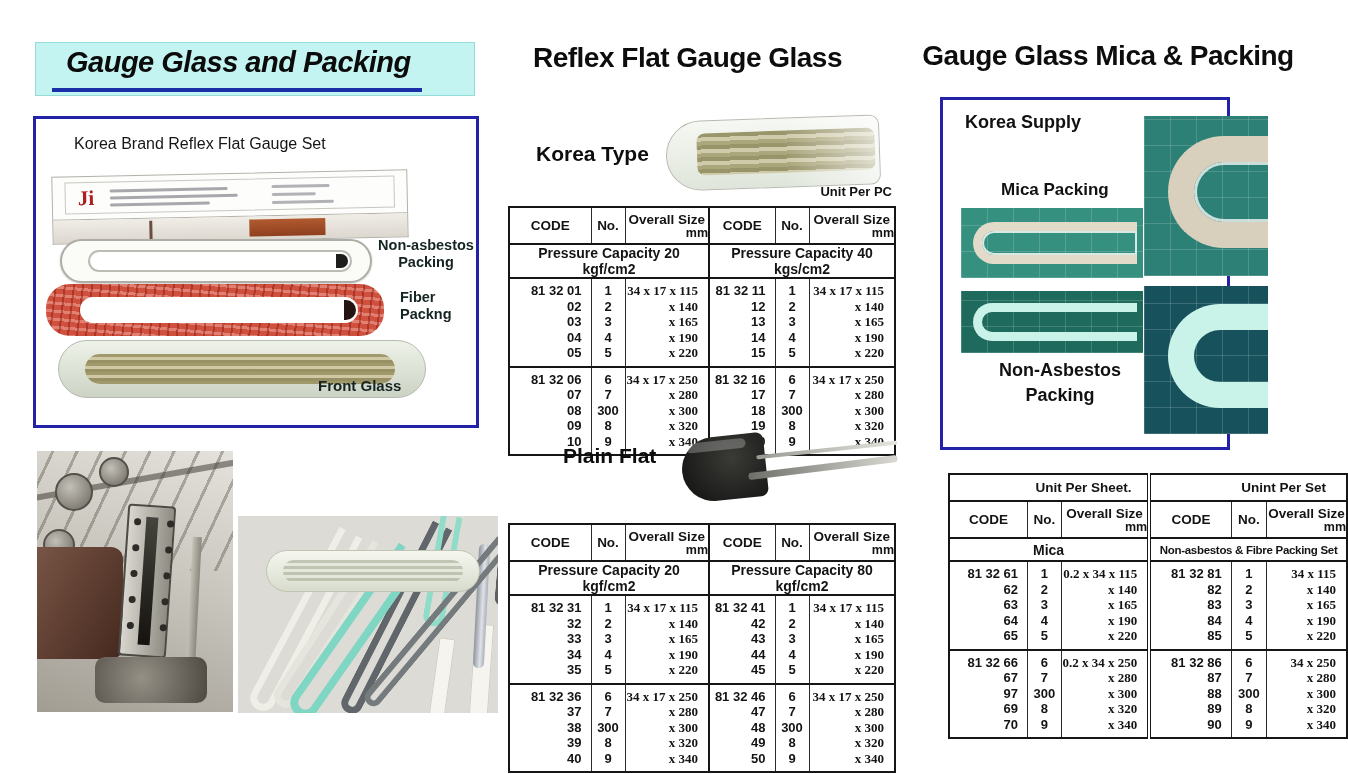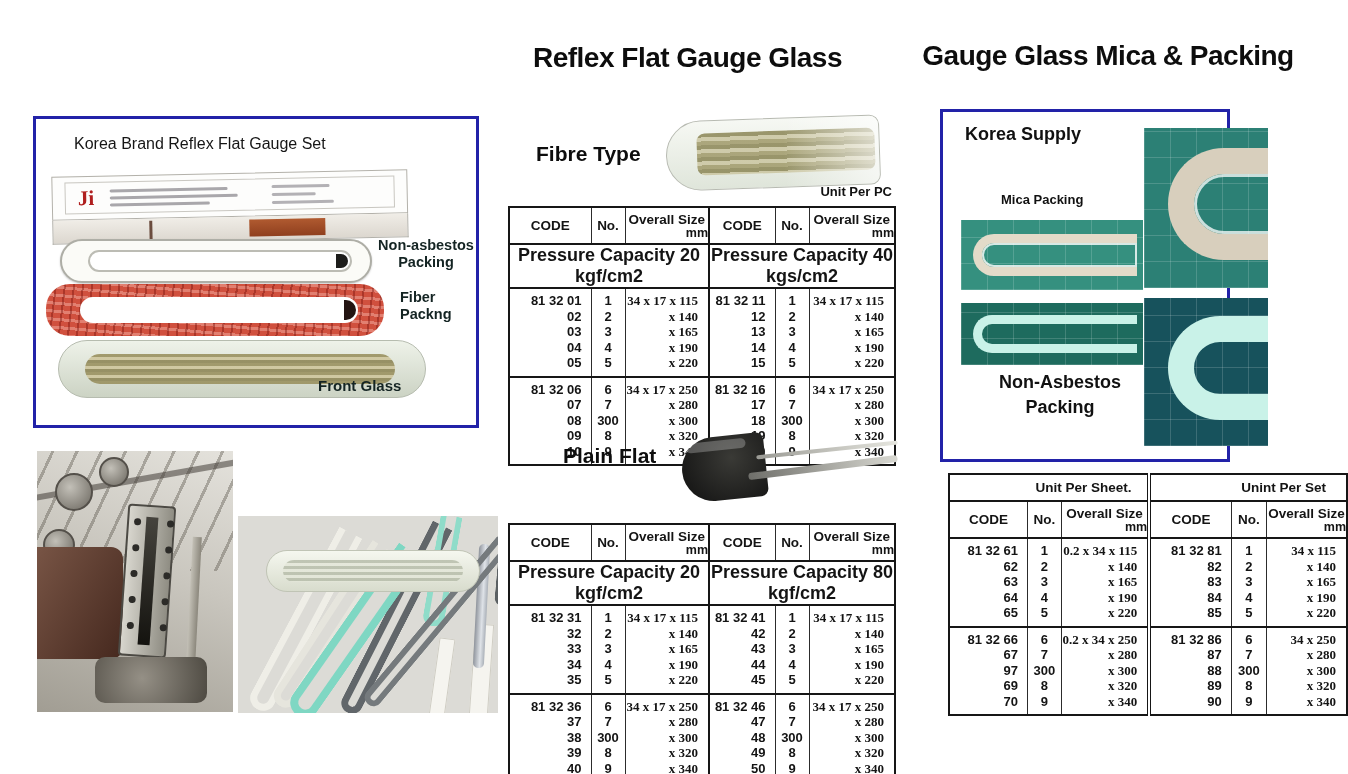--- a/index.html
+++ b/index.html
@@ -107,23 +107,23 @@
   .plainpic{position:absolute;left:672px;top:424px;width:230px;height:86px;}
   .plainpic .blob{position:absolute;left:10px;top:12px;width:84px;height:64px;transform:rotate(-6deg);
         border-radius:34px 8px 8px 34px;background:radial-gradient(circle at 60% 35%,#3a3a36,#101010);}
   .plainpic .blob:after{content:"";position:absolute;left:6px;top:4px;width:60px;height:10px;border-radius:8px;background:rgba(255,255,255,.25);}
   .plainpic .rod{position:absolute;left:76px;top:40px;width:150px;height:7px;transform:rotate(-7deg);
         background:linear-gradient(90deg,#6f6f6a,#d9d9d2);border-radius:3px;}
   .plainpic .rod2{position:absolute;left:84px;top:24px;width:142px;height:4px;transform:rotate(-6deg);
         background:linear-gradient(90deg,#9a9a94,#e6e6df);border-radius:2px;}
 
   
-  .supplybox{position:absolute;left:940px;top:97px;width:290px;height:353px;border:3px solid var(--navy);background:#fff;margin-top:12px;}
+  .supplybox{position:absolute;left:940px;top:97px;width:290px;height:353px;border:3px solid var(--navy);background:#fff;}
   .supplybox .h{position:absolute;left:22px;top:12px;font-weight:bold;font-size:18px;}
-  .supplybox .mlab{position:absolute;left:58px;top:80px;font-weight:bold;font-size:13px;}
+  .supplybox .mlab{position:absolute;left:58px;top:80px;font-weight:bold;font-size:17px;}
   .supplybox .nlab{position:absolute;left:44px;top:258px;width:146px;text-align:center;font-weight:bold;font-size:18px;line-height:25px;}
   .mat{position:absolute;overflow:hidden;}
   .grid{background-image:repeating-linear-gradient(0deg,rgba(255,255,255,.16) 0 1px,rgba(0,0,0,0) 1px 26px),
                          repeating-linear-gradient(90deg,rgba(255,255,255,.16) 0 1px,rgba(0,0,0,0) 1px 26px);}
   .mat-s1{left:18px;top:108px;width:182px;height:70px;background-color:var(--teal);}
   .mat-c1{left:201px;top:16px;width:124px;height:160px;background-color:#2c8075;}
   .mat-s2{left:18px;top:191px;width:182px;height:62px;background-color:var(--teal-dark);}
   .mat-c2{left:201px;top:186px;width:124px;height:148px;background-color:var(--teal-deep);}
   .ustrip{position:absolute;border-style:solid;border-right:none;background:transparent;}
   .us1{left:12px;top:14px;width:164px;height:42px;border-width:9px;border-color:#e3dbc9;border-radius:21px 0 0 21px;box-shadow:inset 0 0 0 2px rgba(255,255,255,.8);}
@@ -136,33 +136,37 @@
   .ts1{left:508px;top:206px;} .ts2{left:508px;top:523px;} .ts3{left:928px;top:473px;padding-left:20px;}
   table.gtable{border-collapse:collapse;table-layout:fixed;border:2px solid #161616;background:#fff;
         font-family:"Liberation Sans","DejaVu Sans",sans-serif;font-weight:bold;color:#141414;}
   .gtable td{border:1px solid #2c2c2c;padding:0;vertical-align:middle;}
   .gtable .mid{border-left:2px solid #161616;}
   .gtable.mica .mid{border-left:4px double #161616;}
   .gtable tr.r-unit td{height:27px;font-size:13.5px;text-align:center;padding-left:70px;border-bottom:2px solid #161616;}
   .gtable tr.r-hdr td{height:37px;text-align:center;font-size:13.5px;border-bottom:2px solid #161616;}
   .gtable .hd2{font-size:12.5px;line-height:12px;text-align:right;}
   .gtable .hd1{line-height:14px;}
-  .gtable tr.r-band td{height:23px;text-align:center;font-size:18px;border-bottom:2px solid #161616;}
+  .gtable tr.r-band td{height:23px;text-align:center;font-size:14px;border-bottom:2px solid #161616;}
   .gtable tr.r-band td.small{font-size:11.5px;letter-spacing:-.3px;}
   .gtable tr.grp td{vertical-align:top;padding:4px 0 5px;border-top:2px solid #161616;}
   .gtable .line{font-size:13px;line-height:15.5px;white-space:pre;}
   .gtable .col-code .line{text-align:right;padding-right:9px;}
   .gtable .col-no .line{text-align:center;}
   .gtable .col-size .line{text-align:right;padding-right:10px;font-family:Liberation Serif, serif;}
 </style>
 </head>
 <body>
 
 <div id="page">
 
+  <div class="banner">
+    <div class="ttl">Gauge Glass and Packing</div>
+    <div class="rule"></div>
+  </div>
 
   <div class="setbox">
     <div class="h">Korea Brand Reflex Flat Gauge Set</div>
 
     <div class="carton">
       <div class="top">
         <div class="lbl">
           <span class="logo">Ji</span>
           <span class="bars"><span><div class="b1"></div><div class="b2"></div><div class="b3"></div></span></span>
           <span class="bars2"><span><div class="b1"></div><div class="b2"></div><div class="b3"></div></span></span>
@@ -218,21 +222,21 @@
     <div class="glassbar"></div>
     <div class="utube u-g2"></div>
       <div class="utube u-m2"></div>
       <div class="utube u-g3"></div>
     <div class="holder h1"></div>
       <div class="holder h2"></div>
       <div class="silver"></div>
   </div>
 
   <div class="bigtitle t-mid">Reflex Flat Gauge Glass</div>
-  <div class="sub sub-reflex">Fibre Type</div>
+  <div class="sub sub-reflex">Korea Type</div>
   <div class="reflexpic">
       <div class="st"></div>
     </div>
   <div class="unitpc">Unit Per PC</div>
   <div class="tslot ts1">
       <table class="gtable">
         <colgroup>
           <col style="width: 82px;">
           <col style="width: 34px;">
           <col style="width: 84px;">
@@ -523,20 +527,24 @@
               <div class="hd1">Overall Size</div>
               <div class="hd2">mm</div>
             </td>
             <td class="mid">CODE</td>
             <td>No.</td>
             <td>
               <div class="hd1">Overall Size</div>
               <div class="hd2">mm</div>
             </td>
           </tr>
+          <tr class="r-band">
+            <td colspan="3">Mica</td>
+            <td colspan="3" class="mid small">Non-asbestos &amp; Fibre Packing Set</td>
+          </tr>
           <tr class="grp">
             <td class="col-code">
               <div class="line">81 32 61</div>
               <div class="line">62</div>
               <div class="line">63</div>
               <div class="line">64</div>
               <div class="line">65</div>
             </td>
             <td class="col-no">
               <div class="line">1</div>

